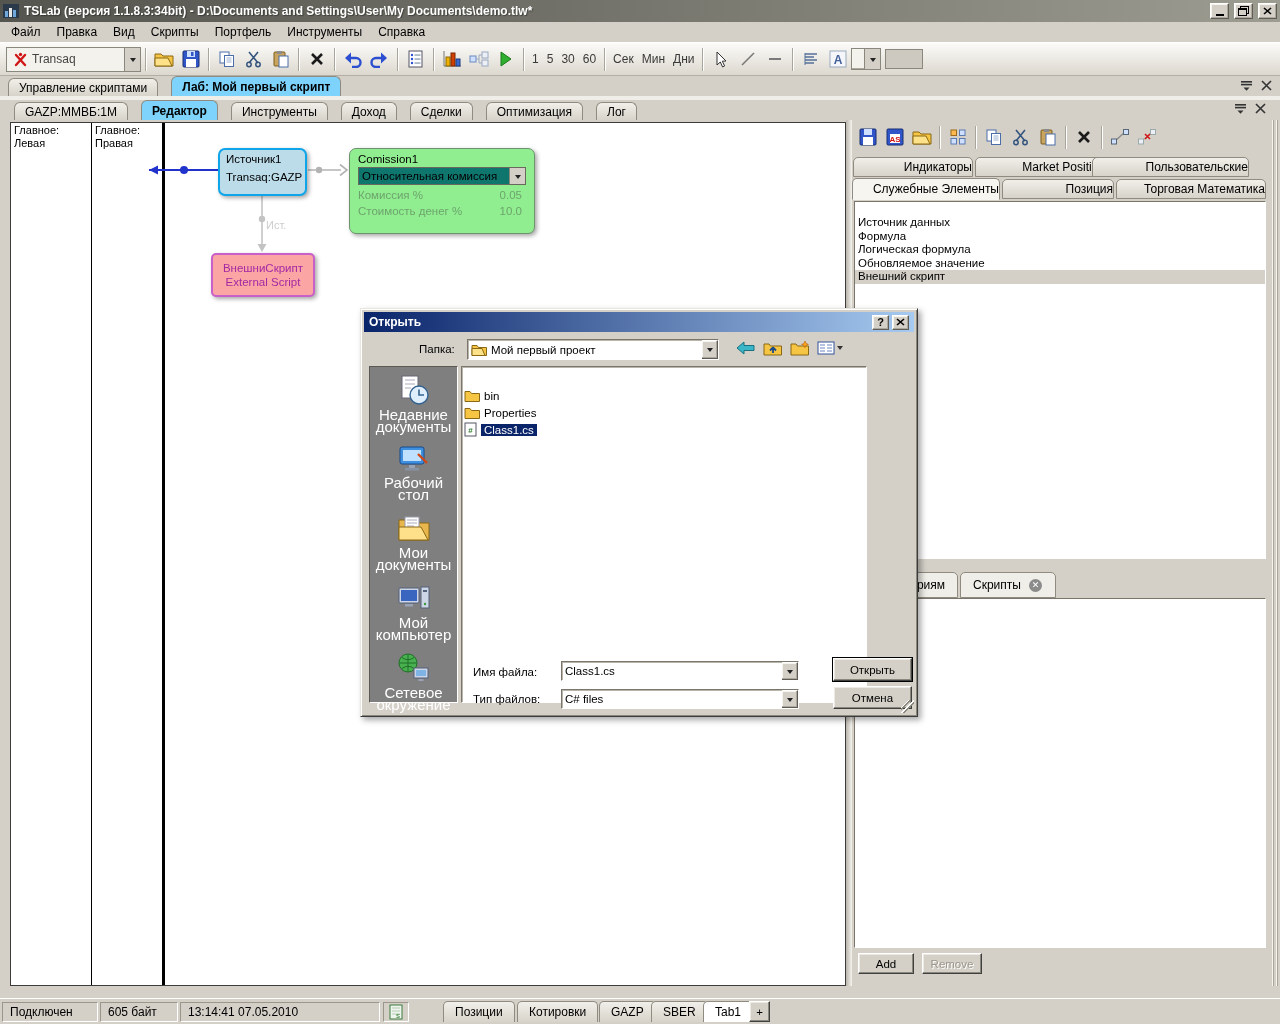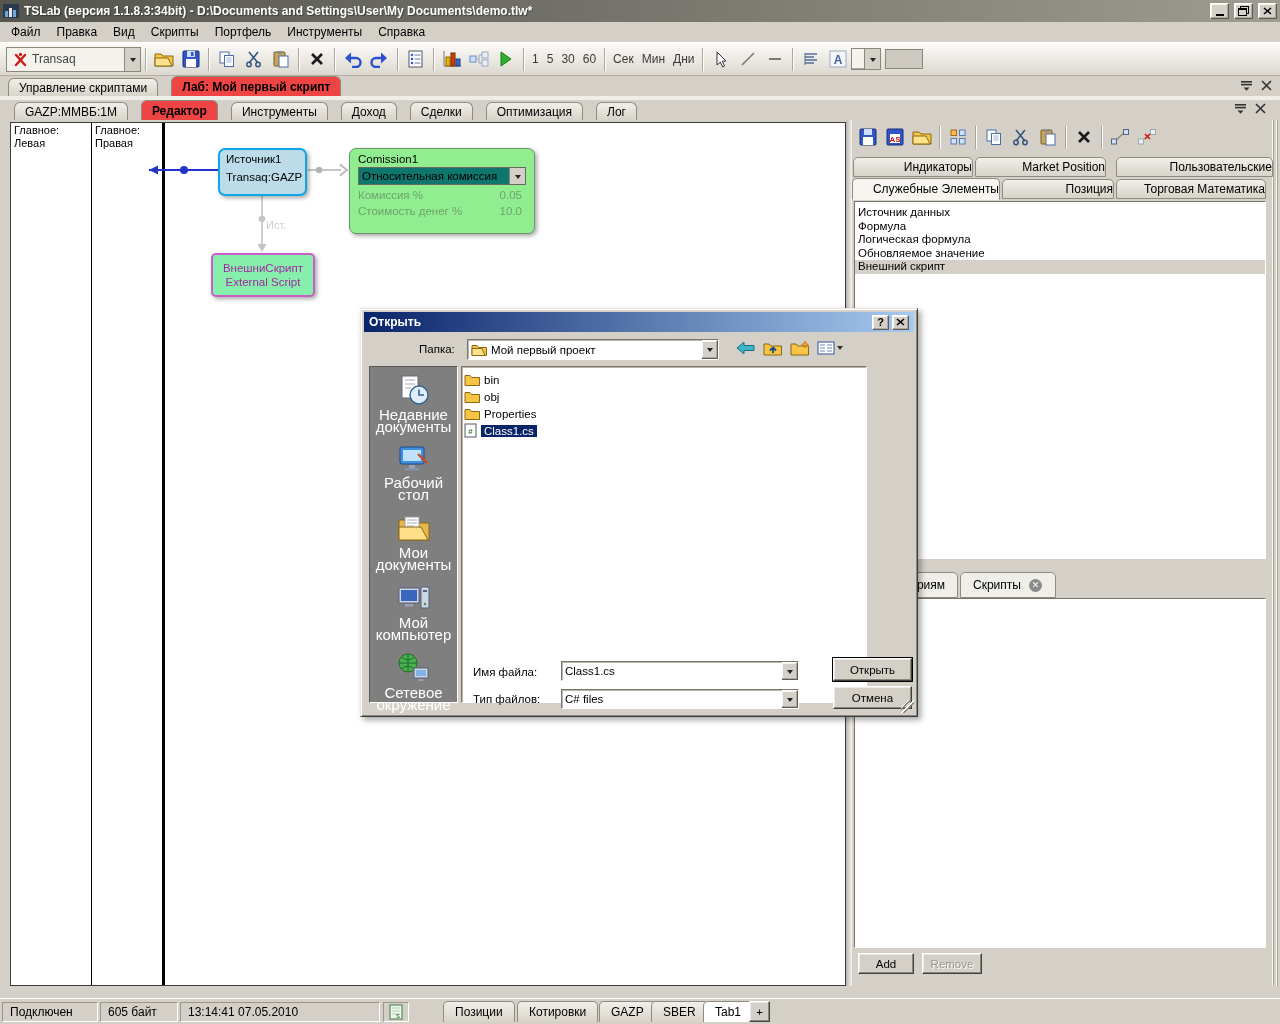--- a/index.html
+++ b/index.html
@@ -37,49 +37,49 @@
   .cab { width:16px; height:100%; background:#d4d0c8; border-left:1px solid #8a877d; display:flex; align-items:center; justify-content:center; }
   .tri { width:0; height:0; border:3.5px solid transparent; border-top:4.5px solid #222; margin-top:4px; }
   .swatch { width:38px; height:20px; background:#cdc9c0; border:1px solid #8a877d; }
   .minicombo { width:30px; height:22px; background:#f4f2ec; border:1px solid #8a877d; display:flex; justify-content:flex-end; }
 
   
   .tabrow { position:absolute; left:0; width:1280px; display:flex; align-items:flex-end; gap:13px; padding-left:8px; }
   .tab { height:18px; display:flex; align-items:center; padding:0 10px;
     background:linear-gradient(#f1efe9,#d7d3ca); border:1px solid #8f8b80; border-bottom:none;
     border-radius:6px 6px 0 0; white-space:nowrap; }
-  .tab.active { background:#ef4444; font-weight:bold; height:20px;margin-top:43px; }
+  .tab.active { background:#7dd3fc; font-weight:bold; height:20px;margin-top:43px; }
   .panelbtns { position:absolute; display:flex; gap:8px; align-items:center; }
 
   
   .canvas { position:absolute; left:10px; top:122px; width:836px; height:864px; background:#fff; border:1px solid #3c3c3c; }
   .vline { position:absolute; top:0; bottom:0; background:#000; }
   .colhdr { position:absolute; top:1px; font-size:11px; line-height:13px; }
 
   .block { position:absolute; box-shadow:2px 2px 4px rgba(0,0,0,.35); font-size:11.5px; }
   .blk-src { background:#bcdcea; border:2px solid #0ea5e9; border-radius:7px; padding:3px 6px; }
   .blk-src .t1 { margin-bottom:6px; }
   .blk-com { background:#90ee90; border:1px solid #6f936f; border-radius:7px; padding:4px 8px 6px; }
   .blk-com .dd { margin-top:2px; width:168px; height:18px; background:#0f766e; border:1px solid #6a675f; display:flex; align-items:center; padding-left:3px; font-size:11.5px; }
   .blk-com .dd .lbl { flex:1; white-space:nowrap; }
   .param { display:flex; justify-content:space-between; color:#6da46d; margin-top:4px; padding-right:4px; }
-  .blk-ext { background:#86efac; border:2px solid #c95fc9; border-radius:5px; color:#a429a4; text-align:center;
+  .blk-ext { background:#fca5a5; border:2px solid #c95fc9; border-radius:5px; color:#a429a4; text-align:center;
     display:flex; flex-direction:column; justify-content:center; line-height:14px; }
   .edge-label { position:absolute; color:#cdcdcd; font-size:11px; }
 
   
   .rpanel { position:absolute; left:852px; top:120px; width:420px; height:866px; background:#d4d0c8; }
   .rframe { position:absolute; left:1272px; top:120px; width:8px; height:866px;
     background:repeating-linear-gradient(90deg,#f6f4ef 0 1px,#a9a59a 1px 2px,#d4d0c8 2px 4px); }
   .rtb { position:absolute; left:2px; top:3px; height:28px; display:flex; align-items:center; }
   .rtab { height:20px; display:flex; align-items:center; justify-content:flex-end;
     background:linear-gradient(#f1efe9,#d7d3ca); border:1px solid #8f8b80; border-radius:5px 5px 0 0; position:absolute; }
   .rtab.active { background:#f7f5f0; border-bottom:1px solid #f7f5f0; height:22px; }
   .rlist { position:absolute; left:2px; top:81px; width:412px; height:358px; background:#fff;
-    border:1px solid; border-color:#7a766c #fff #fff #7a766c; font-size:11.5px; padding-top:4px; }
+    border:1px solid; border-color:#7a766c #fff #fff #7a766c; font-size:11.5px; padding-top:14px; }
   .rlist .row { height:13.5px; line-height:13.5px; padding:0 3px; white-space:nowrap; }
   .rlist .row.sel { background:#d4d0c8; }
   .ltab { position:absolute; height:26px; display:flex; align-items:center; gap:8px; padding:0 12px;
     background:#f0eee8; border:1px solid #8f8b80; border-radius:5px 5px 0 0; }
   .closecirc { width:13px; height:13px; border-radius:50%; background:#8b8b8b; color:#fff; font-size:9px;
     display:flex; align-items:center; justify-content:center; line-height:1; }
   .rbox { position:absolute; left:2px; top:478px; width:412px; height:350px; background:#fff;
     border:1px solid; border-color:#7a766c #fff #fff #7a766c; }
   .pbtn { background:#d4d0c8; border:1px solid; border-color:#fff #404040 #404040 #fff;
     box-shadow:inset -1px -1px 0 #8a877d, inset 1px 1px 0 #eceae3;
@@ -97,21 +97,21 @@
   .dbtn { width:17px; height:15px; font-size:11px; font-weight:bold; color:#000; }
   .combo { background:#fff; border:1px solid; border-color:#7a766c #fff #fff #7a766c;
     box-shadow:inset 1px 1px 0 #b9b5ac; display:flex; align-items:center; padding-left:3px; font-size:11.5px; }
   .combo .val { flex:1; white-space:nowrap; overflow:hidden; }
   .places { position:absolute; left:8px; top:57px; width:89px; height:337px; background:#7f7f7f;
     border:1px solid; border-color:#5c5952 #fff #fff #5c5952; display:flex; flex-direction:column; align-items:center; }
   .place { display:flex; flex-direction:column; align-items:center; color:#fff; font-size:15px; text-align:center; }
   .place .pl-label { width:78px; line-height:12px; margin-top:2px; }
   .flist { position:absolute; left:100px; top:57px; width:406px; height:337px; background:#fff;
     border:1px solid; border-color:#7a766c #fff #fff #7a766c; box-shadow:inset 1px 1px 0 #b9b5ac;
-    padding:4px 2px; font-size:11.5px; }
+    padding:20px 2px; font-size:11.5px; }
   .frow { display:flex; align-items:center; gap:4px; height:17px; }
   .fsel { background:#0a246a; color:#fff; padding:0 3px; }
   .dlabel { position:absolute; font-size:11.5px; }
   .grip { position:absolute; right:3px; bottom:3px; width:13px; height:13px;
     background:linear-gradient(135deg,transparent 0 5px,#fff 5px 6px,#8a877d 6px 7.5px,transparent 7.5px 9px,#fff 9px 10px,#8a877d 10px 11.5px,transparent 11.5px); }
 
   
   .statusbar { position:absolute; left:0; top:998px; width:1280px; height:26px; background:#d4d0c8; border-top:1px solid #fff; }
   .spanel { position:absolute; top:3px; height:20px; border:1px solid; border-color:#9a968c #fff #fff #9a968c;
     display:flex; align-items:center; padding:0 7px; font-size:12px; white-space:nowrap; }
@@ -489,21 +489,21 @@
           </svg>
         </div>
     </div>
 
     <div class="rtab" style="left:1px;top:37px;width:120px">
         <span>Индикаторы</span>
       </div>
     <div class="rtab" style="left:123px;top:37px;width:131px">
         <span>Market Position</span>
       </div>
-    <div class="rtab" style="left:264px;top:37px;width:157px">
+    <div class="rtab" style="left:240px;top:37px;width:157px">
         <span>Пользовательские</span>
       </div>
     <div class="rtab active" style="left:0px;top:58px;width:148px">
         <span>Служебные Элементы</span>
       </div>
     <div class="rtab" style="left:150px;top:59px;width:112px">
         <span>Позиция</span>
       </div>
     <div class="rtab" style="left:264px;top:59px;width:150px">
         <span>Торговая Математика</span>
@@ -633,26 +633,20 @@
       <div class="frow">
         <svg width="16" height="13">
             <path d="M1 2.5 h5 l1.5 2 h8 v8 H1 z" fill="#f6c544" stroke="#8a6914"></path>
           </svg>
         <span>bin</span>
       </div>
       <div class="frow">
         <svg width="16" height="13">
             <path d="M1 2.5 h5 l1.5 2 h8 v8 H1 z" fill="#f6c544" stroke="#8a6914"></path>
           </svg>
-        <span>obj</span>
-      </div>
-      <div class="frow">
-        <svg width="16" height="13">
-            <path d="M1 2.5 h5 l1.5 2 h8 v8 H1 z" fill="#f6c544" stroke="#8a6914"></path>
-          </svg>
         <span>Properties</span>
       </div>
       <div class="frow">
         <svg width="13" height="15">
             <rect x="1" y="1" width="11" height="13" fill="#fff" stroke="#556"></rect>
             <text x="6.5" y="11" font-size="8" font-weight="bold" fill="#2f7a2f" text-anchor="middle">#</text>
           </svg>
         <span class="fsel">Class1.cs</span>
       </div>
     </div>

